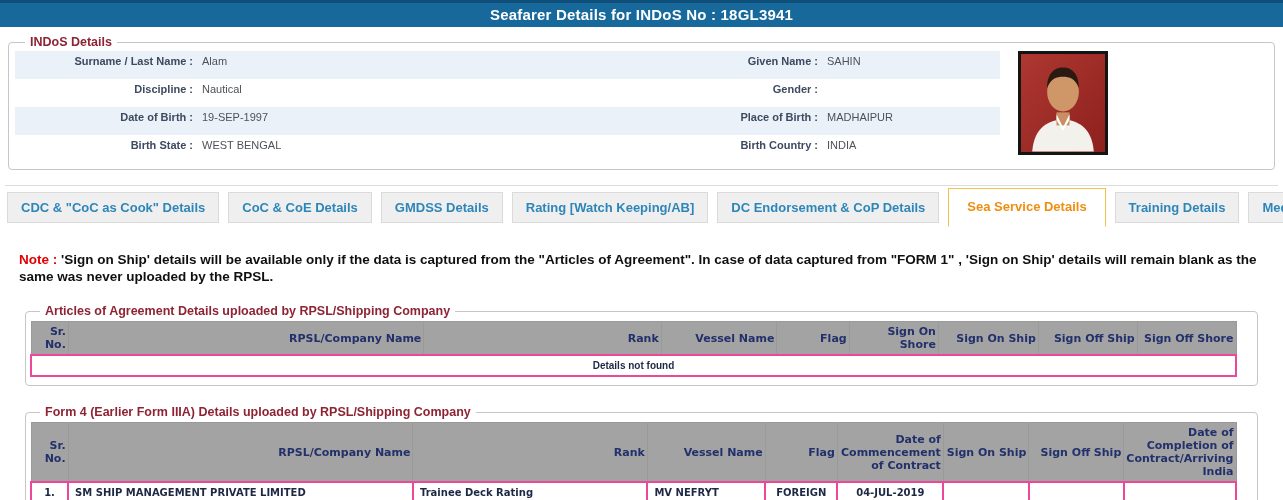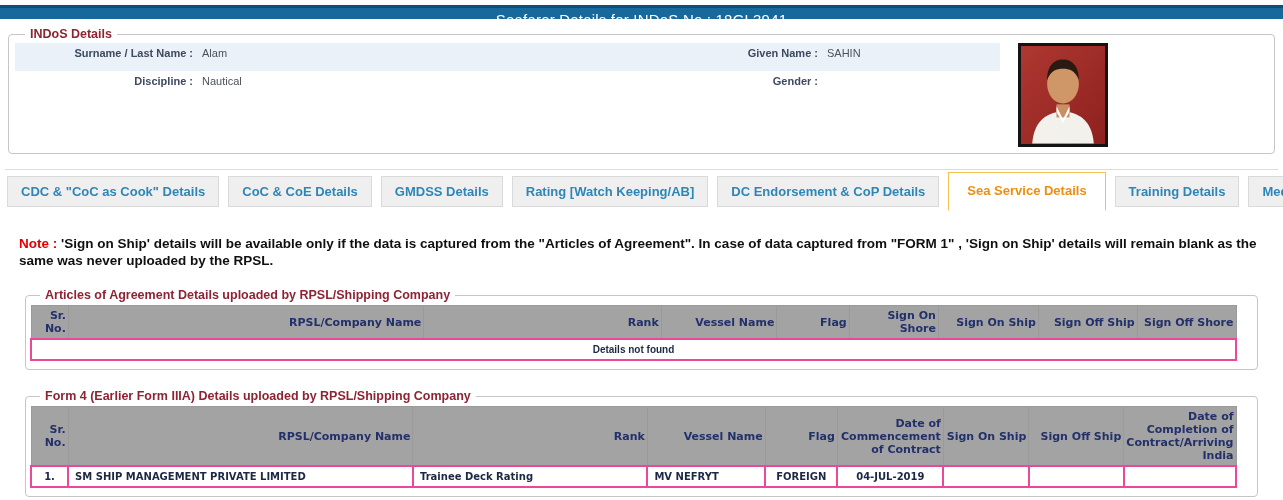--- a/index.html
+++ b/index.html
@@ -1,27 +1,26 @@
 <!DOCTYPE html>
 <html style="--c-header: #17699c; --c-legend: #8e2433; --c-tab: #2e86b8; --c-tab-active: #ee8e12; --c-tab-active-border: #f2c14e; --c-red: #e30000; --c-stripe: #eaf1f9;"><head>
 <meta charset="utf-8">
 <style>
   * { box-sizing: border-box; margin: 0; padding: 0; }
   html, body { width: 1283px; height: 500px; background: #ffffff; overflow: hidden; }
   body { font-family: "Liberation Sans", sans-serif; }
 
   
   .title-bar {
-    margin-top: 5px;
-    height: 14px;
+    height: 27px;
     background: var(--c-header, #17699c);
     border-top: 3px solid #0e4e79;
     color: #ffffff;
     font-size: 15px;
-    font-weight: normal;
+    font-weight: bold;
     text-align: center;
     line-height: 23px;
     letter-spacing: .2px;
   }
 
   
   fieldset.fs {
     border: 1px solid #c6c6c6;
     border-radius: 4px;
   }
@@ -160,20 +159,32 @@
           <div class="indos-row stripe">
             <div class="lbl">Surname / Last Name :</div>
             <div class="val">Alam</div>
             <div class="lbl">Given Name :</div>
             <div class="val">SAHIN</div>
           </div>
           <div class="indos-row">
             <div class="lbl">Discipline :</div>
             <div class="val">Nautical</div>
             <div class="lbl">Gender :</div>
+          </div>
+          <div class="indos-row stripe">
+            <div class="lbl">Date of Birth :</div>
+            <div class="val">19-SEP-1997</div>
+            <div class="lbl">Place of Birth :</div>
+            <div class="val">MADHAIPUR</div>
+          </div>
+          <div class="indos-row">
+            <div class="lbl">Birth State :</div>
+            <div class="val">WEST BENGAL</div>
+            <div class="lbl">Birth Country :</div>
+            <div class="val">INDIA</div>
           </div>
         </div>
       <div class="photo-wrap">
         <div class="photo">
           <svg viewBox="0 0 90 104">
             <rect x="0" y="0" width="90" height="104" fill="#a42824"></rect>
             <rect x="0" y="0" width="90" height="104" fill="url(#shade)"></rect>
             <defs>
               <linearGradient id="shade" x1="0" y1="0" x2="1" y2="1">
                 <stop offset="0" stop-color="#b5423a" stop-opacity=".6"></stop>

